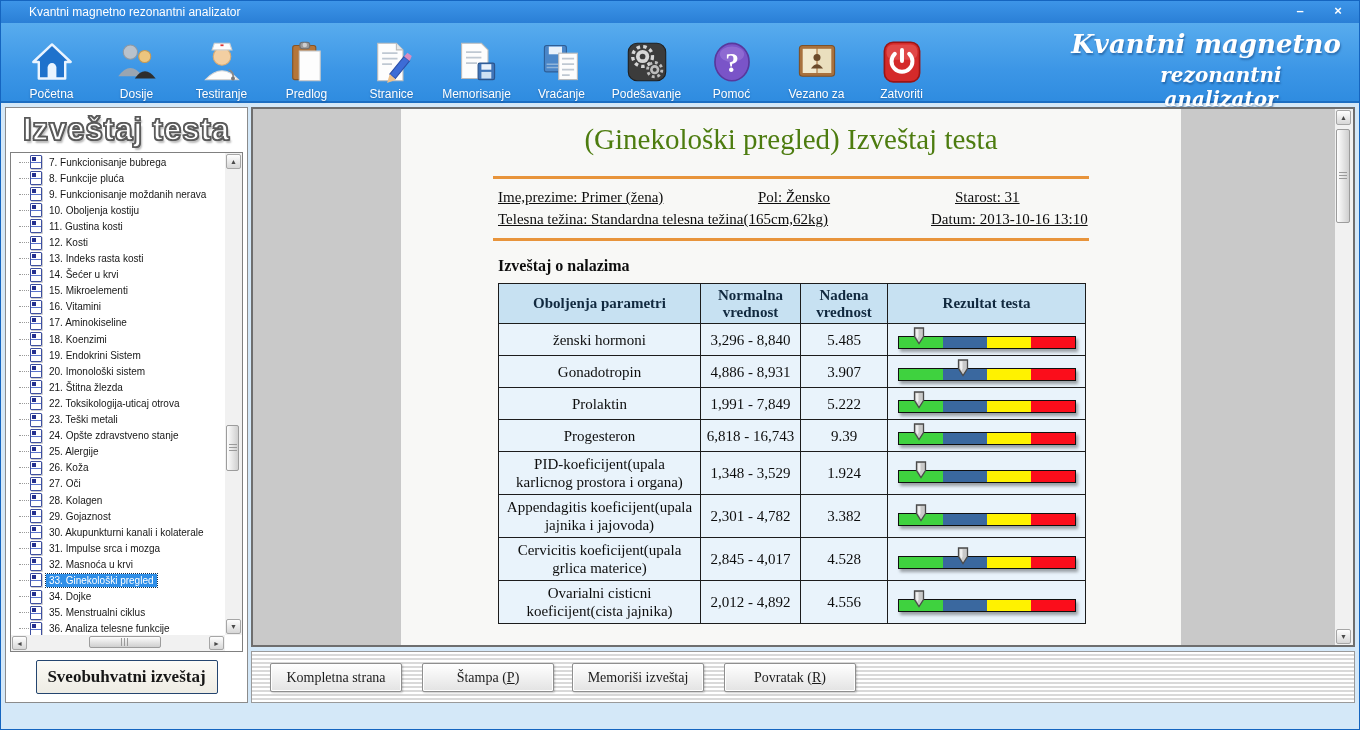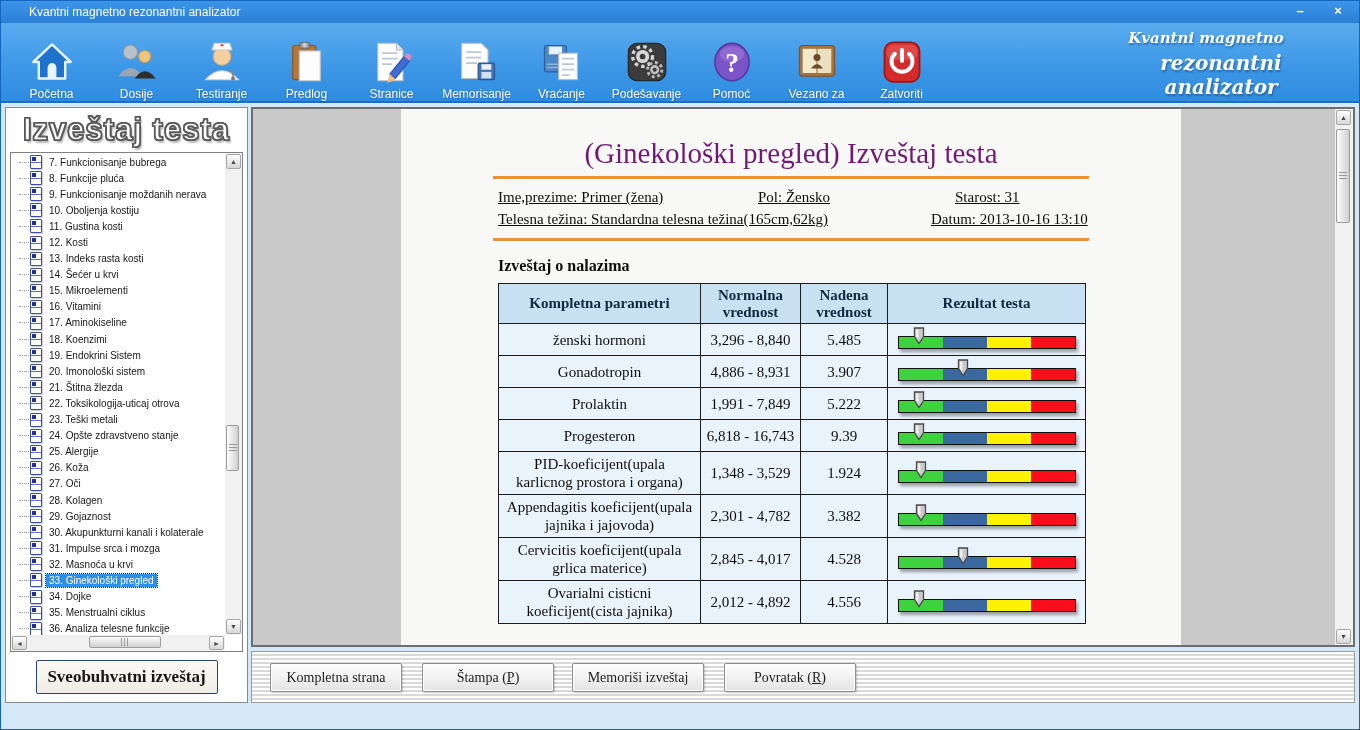--- a/index.html
+++ b/index.html
@@ -19,21 +19,21 @@
     background:linear-gradient(#58acee,#3c96e6 60%,#2f8ce0);
     border-bottom:2px solid #1c6ec2; display:flex; align-items:flex-start; }
   .tb-item { width:85px; height:76px; margin-top:2px; display:flex; flex-direction:column;
     align-items:center; justify-content:flex-end; cursor:pointer; }
   .tb-item:first-child { margin-left:8px; }
   .tb-icon { width:44px; height:44px; margin-bottom:3px; }
   .tb-label { color:#fff; font-size:12px; text-shadow:0 1px 2px rgba(0,40,90,.4); white-space:nowrap; }
   .brand { position:absolute; right:18px; top:6px; width:270px; text-align:center;
     color:#fff; font-family:"DejaVu Serif", serif; font-style:italic; font-weight:bold;
     text-shadow:1px 2px 2px rgba(20,70,130,.55); }
-  .brand .l1 { font-size:15px; }
+  .brand .l1 { font-size:26px; }
   .brand .l2 { font-size:20px; margin-top:4px; margin-left:30px; }
 
   
   .sidebar { position:absolute; left:4px; top:106px; width:243px; height:596px;
     background:#fff; border:1px solid #8b8b8b; }
   .sb-header { height:44px; display:flex; align-items:center; justify-content:center;
     font-size:31px; font-weight:bold; color:#fff; letter-spacing:1px;
     -webkit-text-stroke:1.5px #5a5a5a;
     text-shadow:-1px -1px 0 #5a5a5a, 1px -1px 0 #5a5a5a, -1px 1px 0 #5a5a5a,
                  1px 1px 0 #5a5a5a, 2px 3px 2px #b9b9b9; }
@@ -71,22 +71,22 @@
   .comprehensive { position:absolute; left:50%; transform:translateX(-50%); top:552px;
     width:182px; height:34px; background:linear-gradient(#fbfaf5,#eeece4);
     border:1px solid #24456f; border-radius:2px;
     font-family:"Liberation Serif", serif; font-weight:bold; font-size:17px; color:#161616; cursor:pointer; }
 
   
   .main-area { position:absolute; left:250px; top:106px; right:4px; height:540px;
     background:#c9c9c9; border:2px solid #6e6e6e; overflow:hidden; }
   .page { position:absolute; left:148px; top:0; width:780px; bottom:0;
     background:#f8f8f6; overflow:hidden; }
-  .report-title { margin-top:28px; text-align:center; font-family:"Liberation Serif", serif;
-    font-size:29px; color:#701a75; }
+  .report-title { margin-top:14px; text-align:center; font-family:"Liberation Serif", serif;
+    font-size:29px; color:#4d7c0f; }
   .rule { position:absolute; left:92px; width:596px; height:3px; background:#e8943b; }
   .rule.r1 { top:67px; } .rule.r2 { top:129px; }
   .pinfo { position:absolute; font-family:"Liberation Serif", serif; font-size:15px; color:#0d0d0d; white-space:nowrap;text-decoration:underline; }
   .section-title { position:absolute; left:97px; top:148px; font-family:"Liberation Serif", serif;
     font-size:16px; font-weight:bold; color:#0d0d0d; }
   table.results { position:absolute; left:97px; top:174px; width:587px;
     border-collapse:collapse; table-layout:fixed; font-family:"Liberation Serif", serif; }
   table.results th, table.results td { border:1px solid #1c1c1c; text-align:center; vertical-align:middle; }
   table.results th { height:40px; background:#c7e1f2; color:#11293f; font-size:15px; font-weight:bold; padding:2px; }
   table.results td { background:#e9f3fb; font-size:15px; color:#0d0d0d; padding:3px 5px; height:32px; line-height:1.2; }
@@ -443,21 +443,21 @@
 
       <table class="results">
         <colgroup>
             <col style="width:202px">
             <col style="width:100px">
             <col style="width:87px">
             <col style="width:198px">
           </colgroup>
         <thead>
           <tr>
-            <th>Kompletna parametri</th>
+            <th>Oboljenja parametri</th>
             <th>Normalna vrednost</th>
             <th>Nadena vrednost</th>
             <th>Rezultat testa</th>
           </tr>
         </thead>
         <tbody>
             <tr>
               <td>ženski hormoni</td>
               <td>3,296 - 8,840</td>
               <td>5.485</td>

